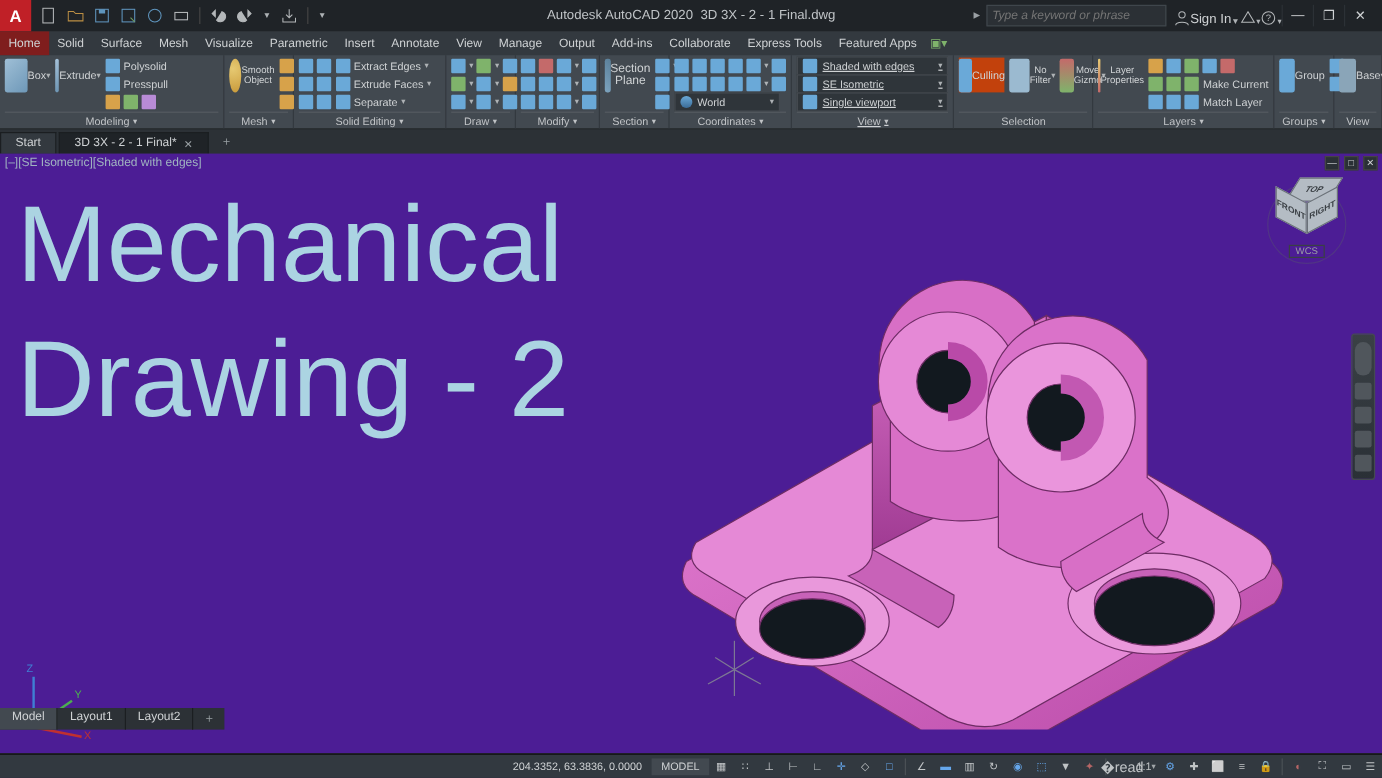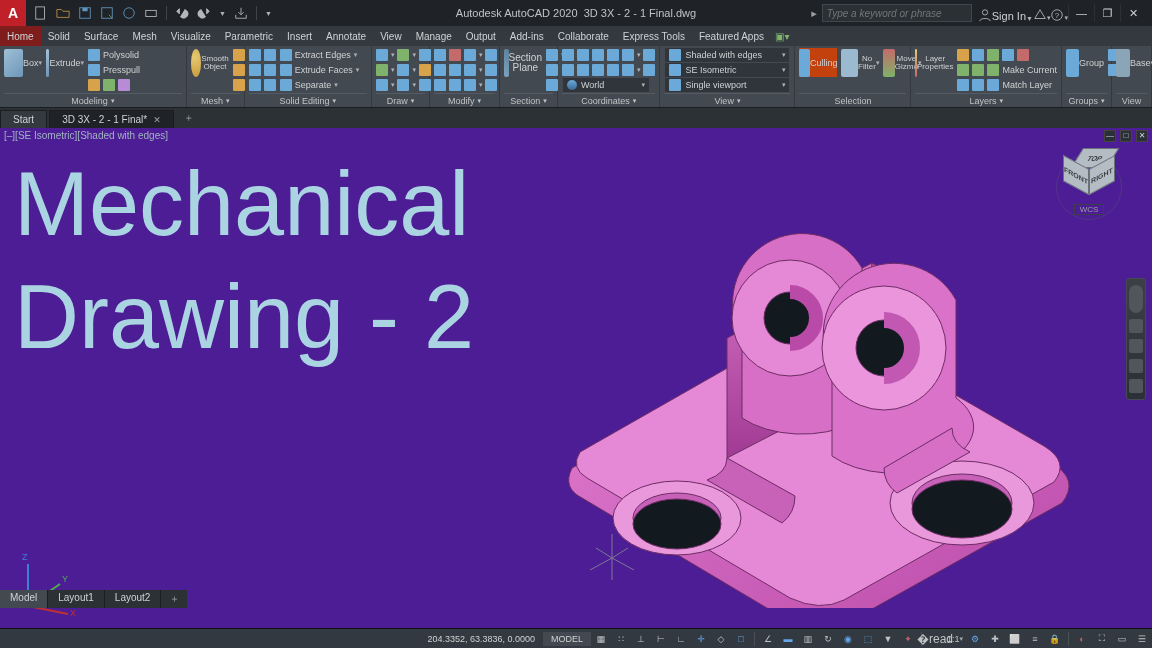--- a/index.html
+++ b/index.html
@@ -394,21 +394,21 @@
             </div>
           </div>
     </div>
       </div>
     <div class="panel-title">
         <span>Coordinates</span>
         <span class="dd">▾</span>
       </div>
   </div>
 
-  <div class="panel" style="width:140px;">
+  <div class="panel" style="width:140px;text-decoration:underline;">
     <div class="panel-body">
         <div class="stack" style="width:100%;">
       <div class="row">
             <div class="combo" style="min-width:126px;">
               <span class="si"></span>
               <span>Shaded with edges</span>
               <span class="dd-tiny" style="margin-left:auto;">▾</span>
             </div>
           </div>
       <div class="row">

